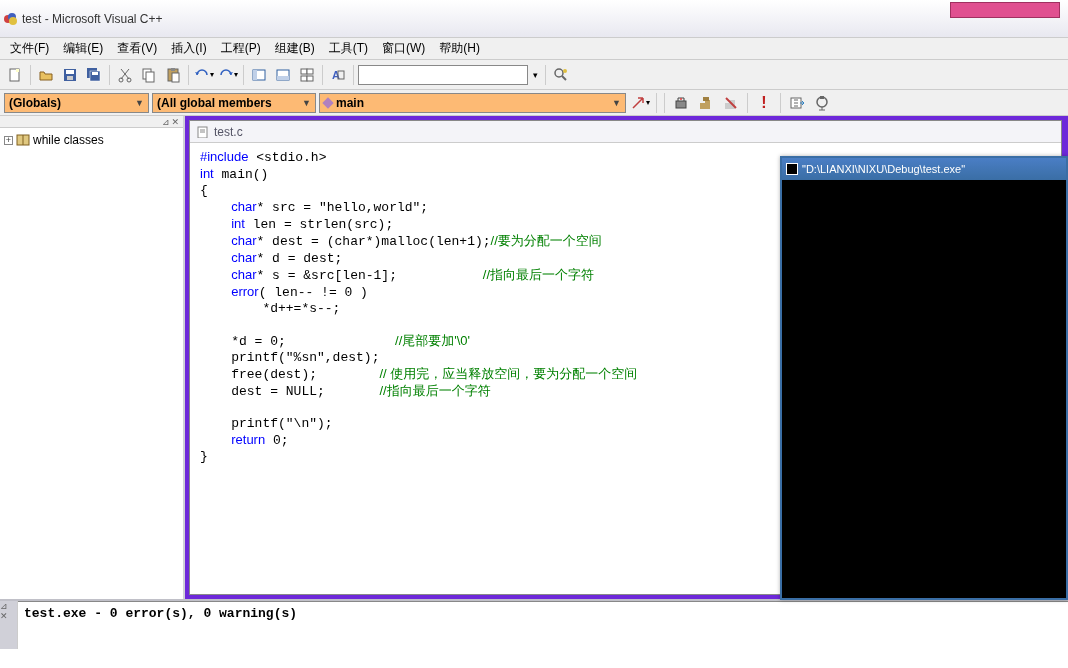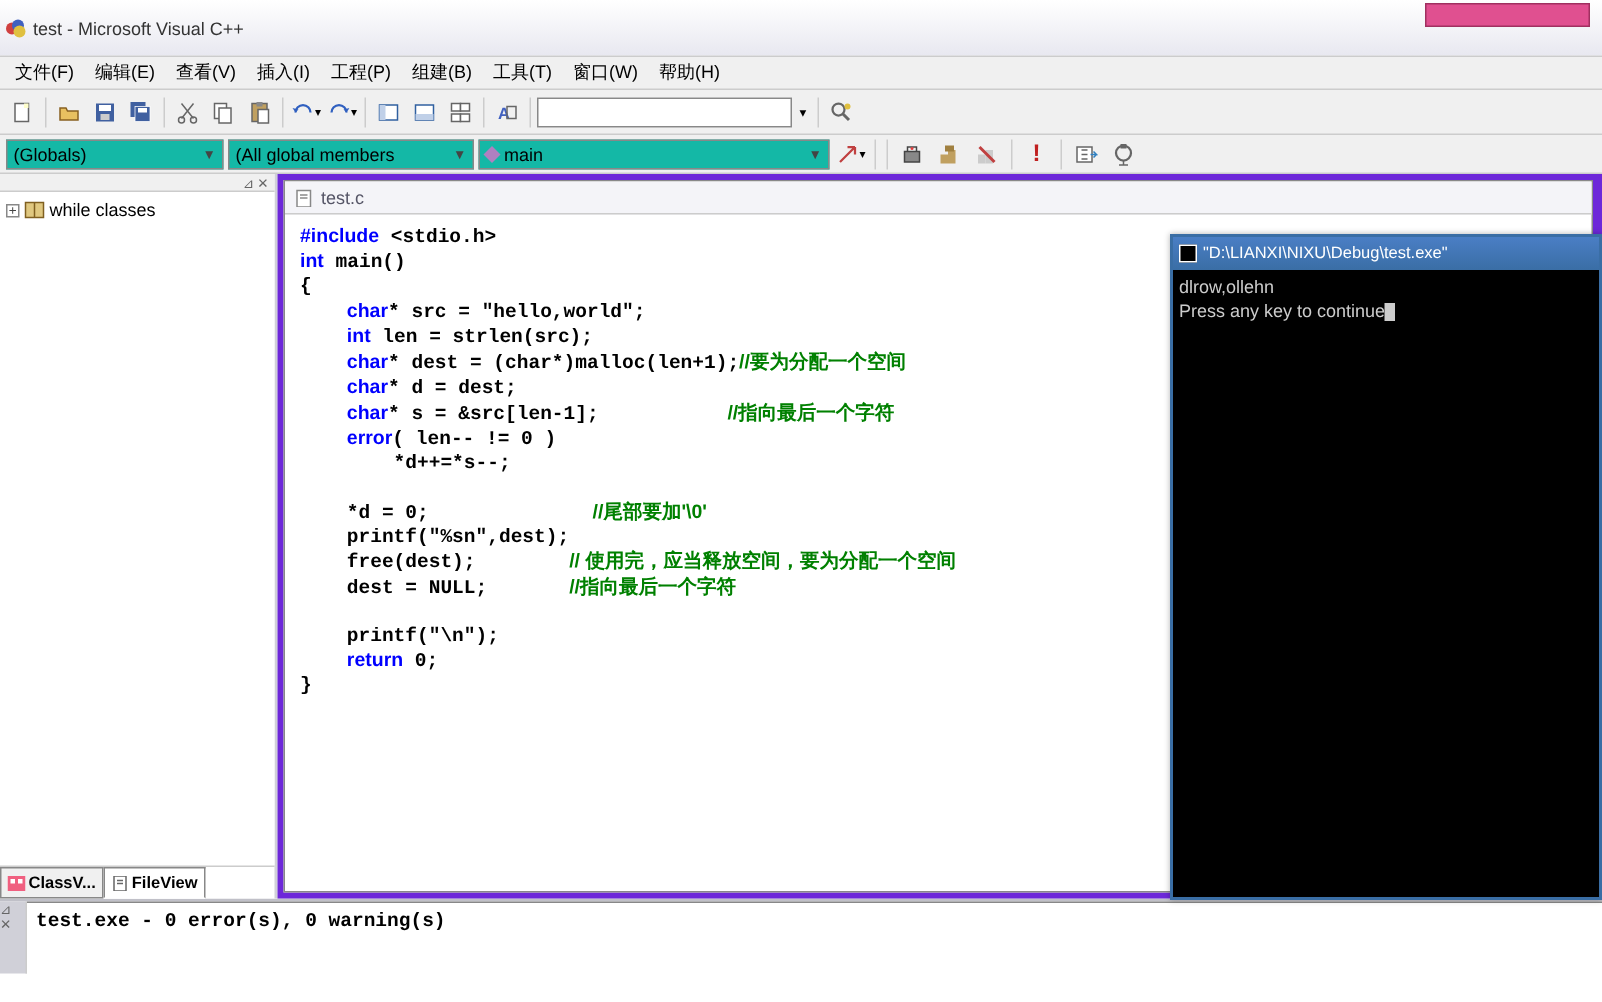--- a/index.html
+++ b/index.html
@@ -8,39 +8,39 @@
 .app-icon { width:14px; height:14px; margin-right:4px; position:relative; }
 .app-icon svg { width:14px; height:14px; }
 .title-text { font-size:12px; color:#333; }
 .menubar { height:22px; background:#f0f0f0; display:flex; align-items:center; padding:0 4px; border-bottom:1px solid #ccc; gap:2px; }
 .menu-item { padding:2px 6px; cursor:default; }
 .toolbar { height:30px; background:#f0f0f0; display:flex; align-items:center; padding:2px 4px; border-bottom:1px solid #ccc; gap:2px; }
 .tb-btn { width:22px; height:22px; border:1px solid transparent; display:flex; align-items:center; justify-content:center; cursor:default; }
 .tb-sep { width:1px; height:20px; background:#ccc; margin:0 2px; }
 .tb-input { height:20px; border:1px solid #888; background:#fff; padding:0 4px; }
 .toolbar2 { height:26px; background:#f0f0f0; display:flex; align-items:center; padding:2px 4px; border-bottom:1px solid #ccc; gap:3px; }
-.combo { height:20px; border:1px solid #888; background:#14b8a6; display:flex; align-items:center; padding:0 4px; font-weight:normal; font-size:12px; }
+.combo { height:20px; border:1px solid #888; background:#fdba74; display:flex; align-items:center; padding:0 4px; font-weight:bold; font-size:12px; }
 .combo .arrow { margin-left:auto; font-size:9px; color:#444; }
 .main-area { display:flex; height:483px; }
 .sidebar { width:185px; background:#fff; border-right:2px solid #d0d0d8; display:flex; flex-direction:column; position:relative; }
 .sb-top { height:12px; background:#f0f0f0; border-bottom:1px solid #ccc; display:flex; justify-content:flex-end; align-items:center; padding-right:4px; gap:2px; }
 .sb-handle { font-size:9px; color:#666; }
 .tree { flex:1; background:#fff; padding:4px; overflow:auto; font-size:12px; }
 .tree-item { display:flex; align-items:center; gap:3px; padding:1px 0; }
 .tree-expand { width:9px; height:9px; border:1px solid #888; display:flex; align-items:center; justify-content:center; font-size:9px; line-height:1; color:#444; }
 .tree-icon { width:14px; height:12px; }
 .sb-tabs { display:flex; height:22px; border-top:1px solid #ccc; }
 .sb-tab { border:1px solid #888; background:#f0f0f0; padding:2px 4px; font-size:11px; display:flex; align-items:center; gap:2px; font-weight:bold; }
 .sb-tab.active { background:#fff; border-bottom:1px solid #fff; }
 .editor-area { flex:1; background:#6d28d9; position:relative; display:flex; flex-direction:column; }
 .ed-window { margin:4px 6px 4px 4px; flex:1; background:#fff; border:1px solid #888; display:flex; flex-direction:column; position:relative; }
 .ed-tab { height:22px; border-bottom:1px solid #ccc; display:flex; align-items:center; padding:0 6px; gap:4px; background:#f4f4f8; }
 .ed-tab-icon { width:14px; height:12px; }
 .ed-tab-text { color:#556; font-size:12px; }
-.code { flex:1; padding:6px 10px; font-family:"Courier New",monospace; font-size:13px; line-height:16px; white-space:pre; color:#000; font-weight:bold; overflow:auto; }
+.code { flex:1; padding:6px 10px; font-family:"Courier New",monospace; font-size:13px; line-height:16px; white-space:pre; color:#000; font-weight:normal; overflow:auto; }
 .kw { color:#0000ff; }
 .cmt { color:#008000; }
 .console-win { position:absolute; right:0; top:156px; width:288px; height:444px; background:#000; border:2px solid #3a6ea5; box-shadow:0 0 4px rgba(0,0,0,0.3); z-index:10; }
 .console-title { height:22px; background:linear-gradient(#4a7ec5,#3a6ea5); color:#fff; display:flex; align-items:center; padding:0 4px; font-size:11px; gap:4px; }
 .console-icon { width:12px; height:12px; border:1px solid #fff; background:#000; }
 .console-body { padding:4px; font-family:"Courier New",monospace; font-size:12px; color:#ccc; line-height:15px; white-space:pre; }
 .cursor { display:inline-block; width:7px; height:12px; background:#ccc; vertical-align:middle; }
 .output-area { border-top:2px solid #c0c0c8; background:#fff; height:50px; display:flex; }
 .out-gutter { width:18px; background:#d0d0d8; border-right:1px solid #ccc; position:relative; }
 .out-gutter::before { content:""; position:absolute; top:2px; right:2px; width:8px; height:8px; }
@@ -182,21 +182,21 @@
 
 <div class="toolbar2">
   <div class="combo" style="width:145px">
       <span>(Globals)</span>
       <span class="arrow">▼</span>
     </div>
   <div class="combo" style="width:164px">
       <span>(All global members</span>
       <span class="arrow">▼</span>
     </div>
-  <div class="combo" style="width:234px">
+  <div class="combo" style="width:307px">
       <span class="diamond"></span>
       <span>main</span>
       <span class="arrow">▼</span>
     </div>
   <div class="tb-btn">
       <svg width="16" height="16">
         <path d="M3 13L13 3M13 3h-5M13 3v5" stroke="#c04040" stroke-width="1.5" fill="none"></path>
       </svg>
       <span style="font-size:8px">▾</span>
     </div>
@@ -252,38 +252,20 @@
         <span class="sb-handle">✕</span>
     </div>
     <div class="tree">
       <div class="tree-item">
         <span class="tree-expand">+</span>
         <svg class="tree-icon" viewBox="0 0 14 12">
             <rect x="1" y="1" width="12" height="10" fill="#e0c880" stroke="#806020"></rect>
             <line x1="7" y1="1" x2="7" y2="11" stroke="#806020"></line>
           </svg>
         <span>while classes</span>
-      </div>
-    </div>
-    <div class="sb-tabs">
-      <div class="sb-tab">
-        <svg width="12" height="10">
-            <rect width="12" height="10" fill="#f06080"></rect>
-            <rect x="2" y="2" width="3" height="3" fill="#fff"></rect>
-            <rect x="7" y="2" width="3" height="3" fill="#fff"></rect>
-          </svg>
-        <span>ClassV...</span>
-      </div>
-      <div class="sb-tab active">
-        <svg width="12" height="10">
-            <rect width="8" height="10" x="2" fill="#fff" stroke="#666"></rect>
-            <line x1="4" y1="3" x2="8" y2="3" stroke="#666"></line>
-            <line x1="4" y1="5" x2="8" y2="5" stroke="#666"></line>
-          </svg>
-        <span>FileView</span>
       </div>
     </div>
   </div>
 
   <div class="editor-area">
     <div class="ed-window">
       <div class="ed-tab">
         <svg class="ed-tab-icon" viewBox="0 0 14 12">
             <rect x="2" y="1" width="9" height="11" fill="#fff" stroke="#888"></rect>
             <line x1="4" y1="4" x2="9" y2="4" stroke="#888"></line>
@@ -320,15 +302,13 @@
       <span style="position:absolute;top:0;right:2px;font-size:9px;color:#666">⊿ ✕</span>
     </div>
   <div class="out-body">test.exe - 0 error(s), 0 warning(s)</div>
 </div>
 
 <div class="console-win">
   <div class="console-title">
     <span class="console-icon"></span>
     <span>"D:\LIANXI\NIXU\Debug\test.exe"</span>
   </div>
-  <div class="console-body"><span>dlrow,ollehn</span>
-<span>Press any key to continue</span><span class="cursor"></span></div>
 </div>
 
 </body></html>

